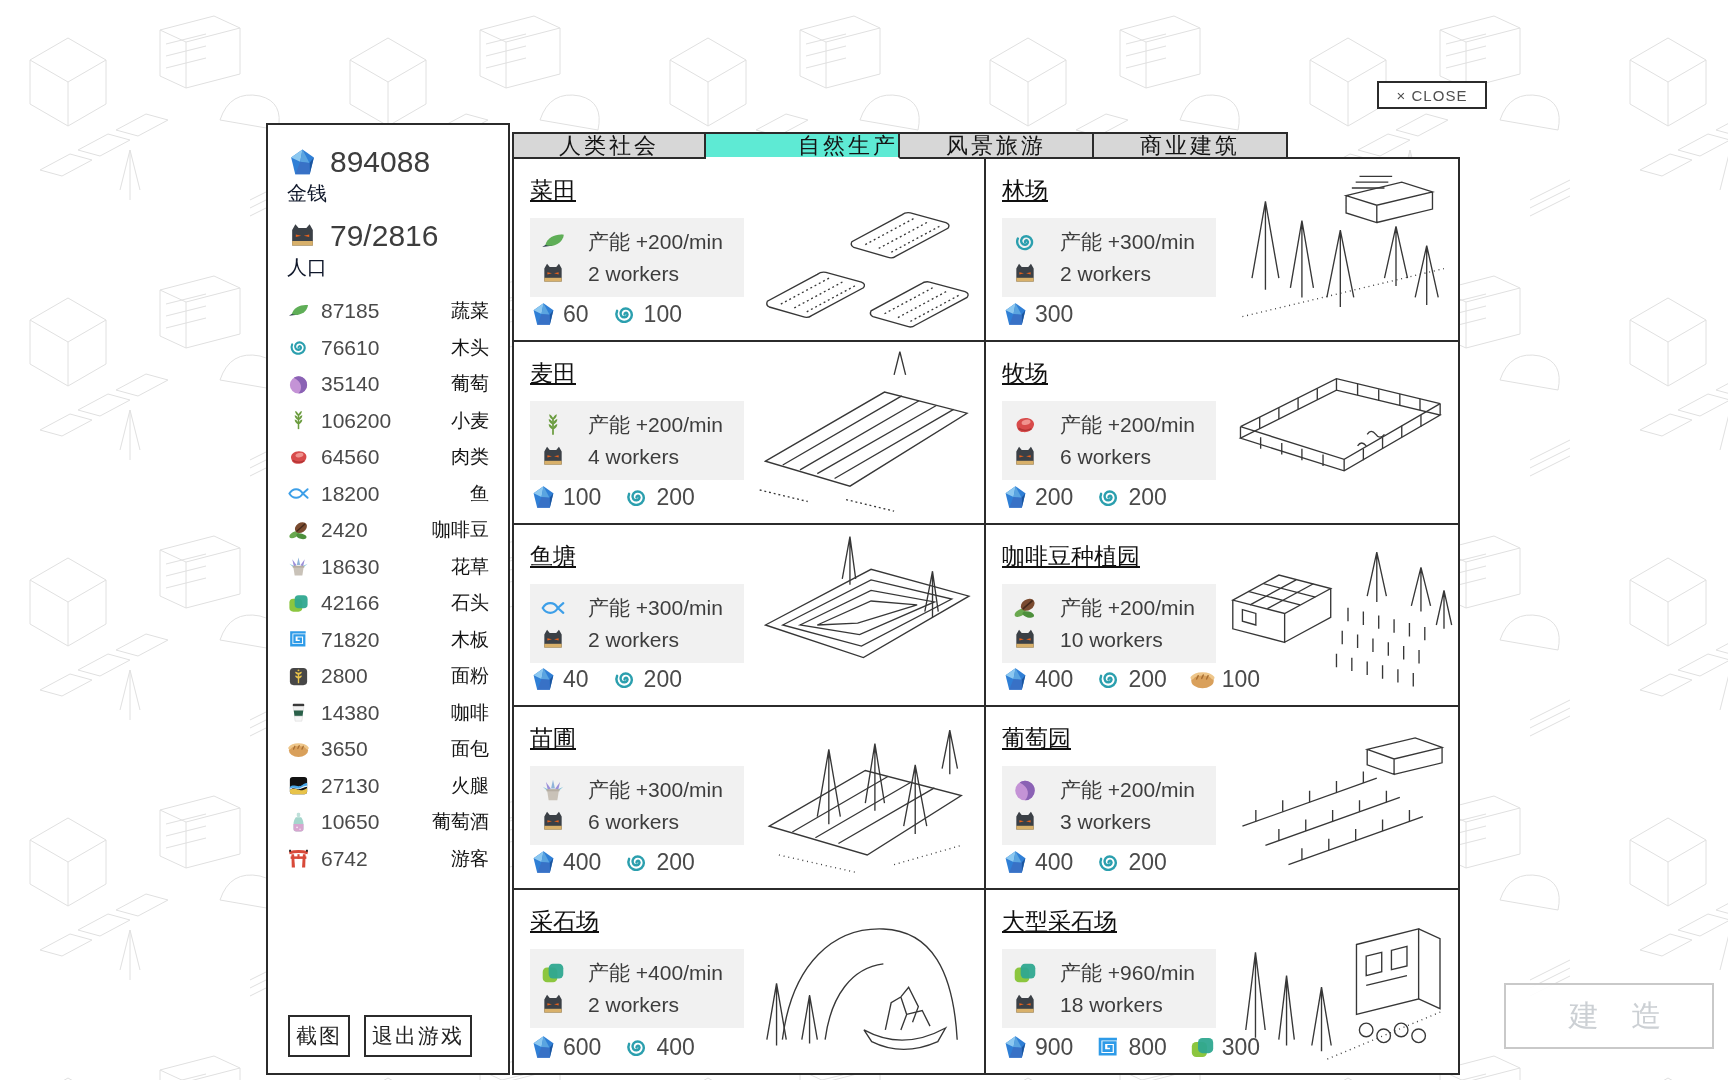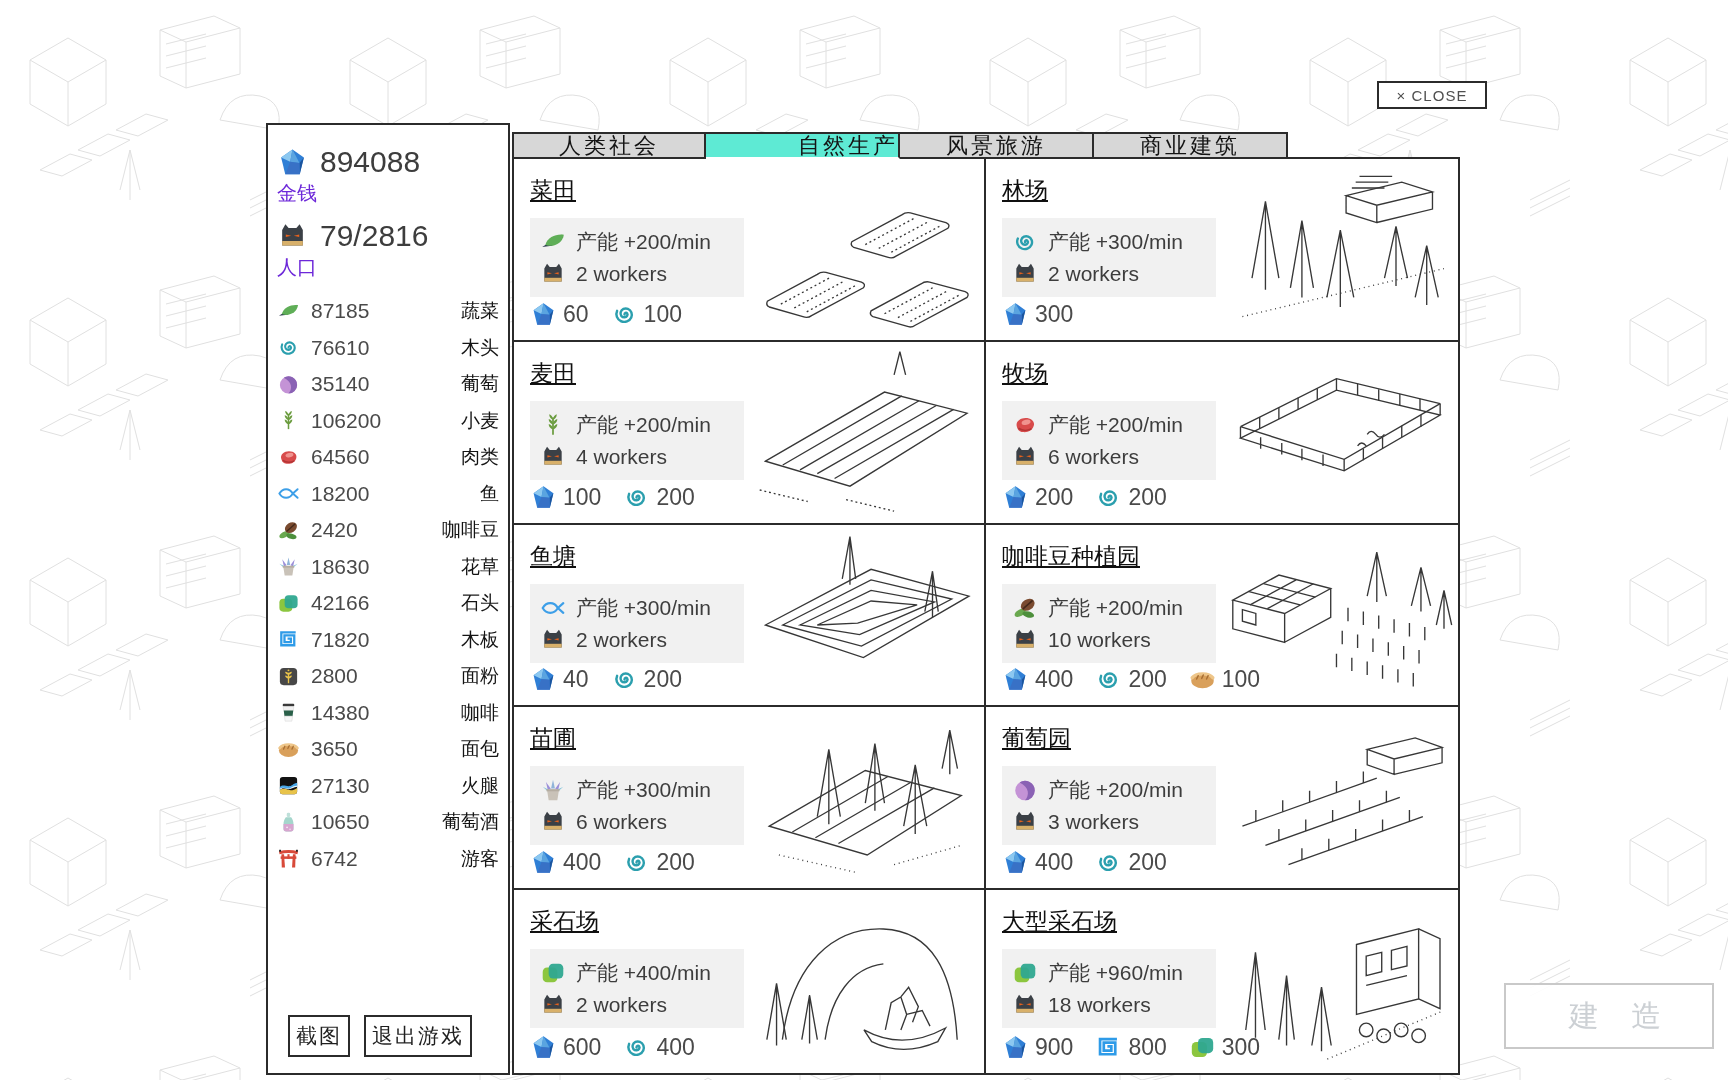--- a/index.html
+++ b/index.html
@@ -5,26 +5,26 @@
   html,body{margin:0;padding:0;}
   body{
     width:1728px;height:1080px;position:relative;overflow:hidden;background:#fff;
     font-family:"Liberation Sans","DejaVu Sans",sans-serif;color:#141414;
   }
   svg{display:block;}
   .bg{position:absolute;left:0;top:0;z-index:0;}
 
   
   .sidebar{position:absolute;left:266px;top:123px;width:244px;height:952px;background:#fff;
-    border:2px solid #2b2b2b;box-sizing:border-box;padding:16px 9px;z-index:2;}
+    border:2px solid #2b2b2b;box-sizing:border-box;padding:16px 19px;z-index:2;}
   .stat{margin:4px 0 12px;}
   .stat-top{display:flex;align-items:center;gap:12px;}
   .stat-ico{width:31px;height:31px;}
   .stat-value{font-size:30px;color:#3d3d3d;}
-  .stat-label{font-size:20px;color:#6d28d9;margin-top:1px;}
+  .stat-label{font-size:20px;color:#0f172a;margin-top:1px;}
   .res-list{margin-top:12px;}
   .res-row{display:flex;align-items:center;height:36.5px;}
   .ico-res{width:23px;height:23px;flex:0 0 auto;}
   .res-count{margin-left:11px;font-size:21px;color:#4a4a4a;}
   .res-name{margin-left:auto;font-size:19px;color:#141414;}
   .side-buttons{position:absolute;left:20px;right:20px;bottom:16px;display:flex;flex-direction:row;gap:14px;}
   .side-btn{height:42px;border:2px solid #2b2b2b;background:#fff;font-size:21px;color:#1f1f1f;
     font-family:inherit;letter-spacing:2px;cursor:pointer;}
 
   
@@ -37,21 +37,21 @@
   
   .panel{position:absolute;left:512px;top:157px;width:948px;height:918px;background:#fff;
     border:2px solid #2b2b2b;box-sizing:border-box;display:grid;
     grid-template-columns:1fr 1fr;grid-template-rows:repeat(5,1fr);z-index:2;}
   .card{position:relative;box-sizing:border-box;padding:12px 16px;overflow:hidden;background:#fff;cursor:pointer;}
   .card:nth-child(odd){border-right:2px solid #2b2b2b;}
   .card:not(:nth-last-child(-n+2)){border-bottom:2px solid #2b2b2b;}
   .card-title{font-size:23px;color:#101010;margin:4px 0 12px;position:relative;z-index:1;text-decoration:underline;}
   .info-box{display:inline-flex;flex-direction:column;gap:5px;background:#f1f1f1;
     padding:10px 16px 10px 10px;position:relative;z-index:1;min-width:188px;}
-  .info-line{display:flex;align-items:center;gap:10px;font-size:21px;color:#3d3d3d;}
+  .info-line{display:flex;align-items:center;gap:22px;font-size:21px;color:#3d3d3d;}
   .ico{width:26px;height:26px;flex:0 0 auto;}
   .cost-row{position:absolute;left:16px;bottom:12px;display:flex;gap:22px;z-index:1;}
   .cost-item{display:flex;align-items:center;gap:6px;font-size:23px;color:#4a4a4a;}
   .cost-item .ico{width:27px;height:27px;}
   .card-art{position:absolute;right:4px;top:4px;width:55%;height:calc(100% - 8px);z-index:0;}
 
   
   .close-btn{position:absolute;left:1377px;top:81px;width:110px;height:28px;box-sizing:border-box;
     border:2px solid #2b2b2b;background:#fff;display:flex;align-items:center;justify-content:center;
     font-size:15px;color:#4f4f4f;letter-spacing:1px;cursor:pointer;z-index:3;}

